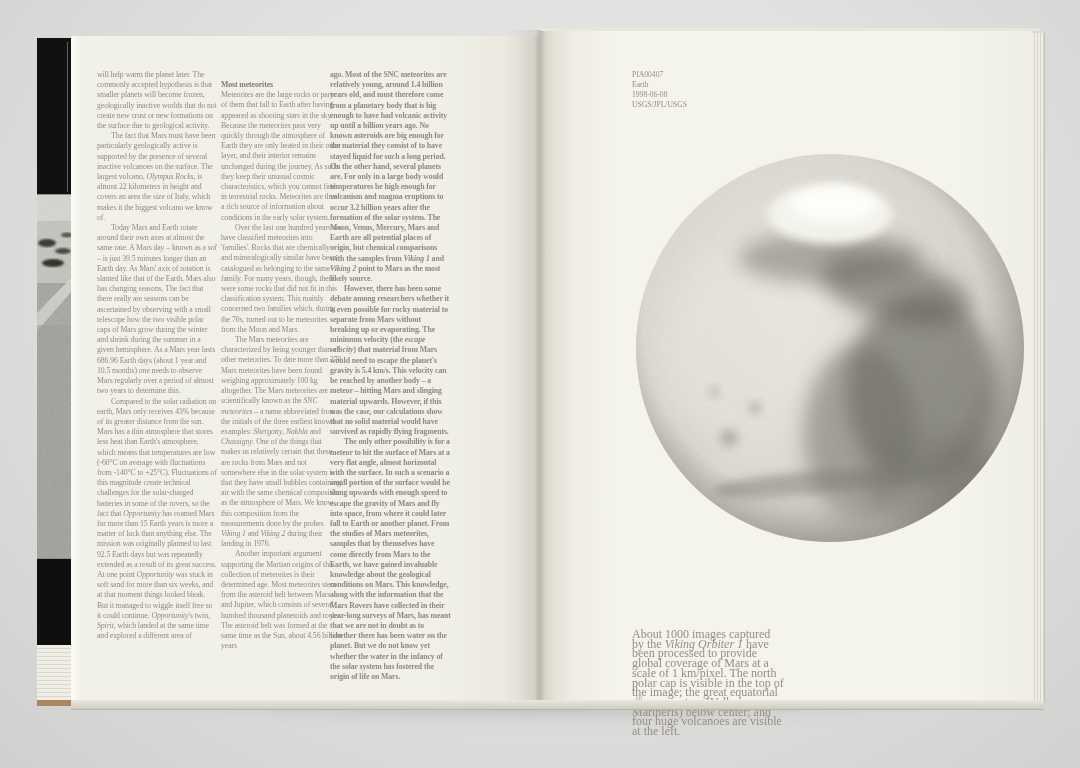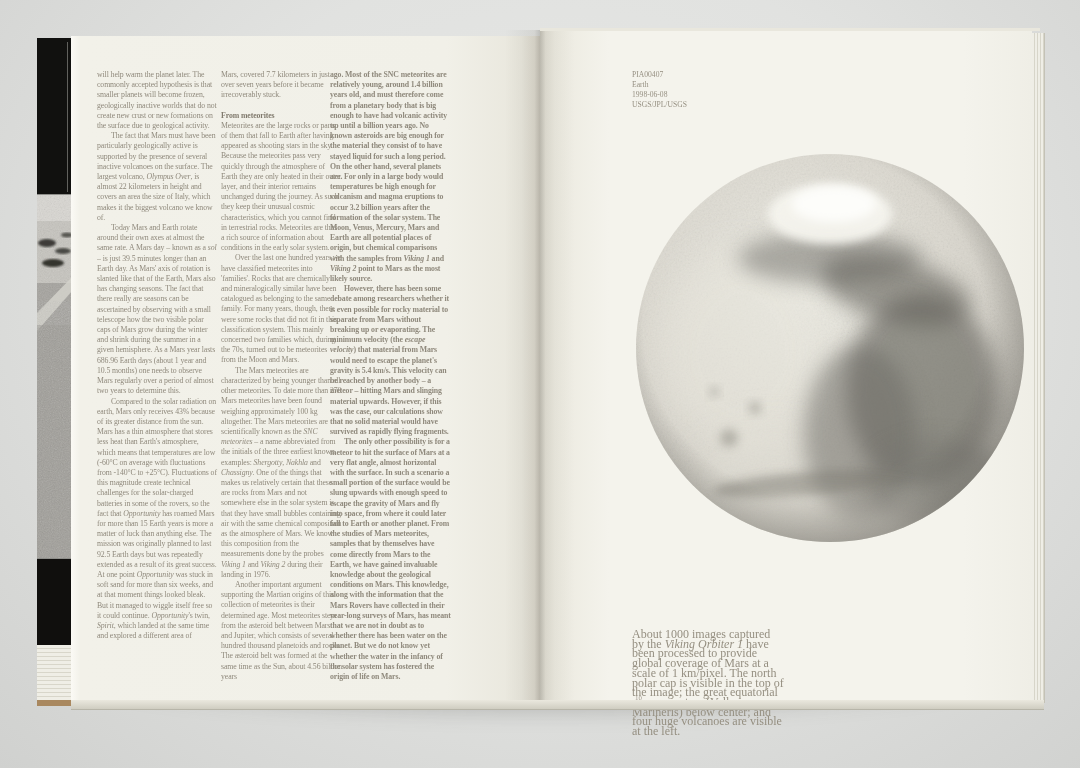--- a/index.html
+++ b/index.html
@@ -104,27 +104,26 @@
     </svg>
     <div class="strip-hairline" style="top:520px;"></div>
     <div style="position:absolute;left:0;top:521px;width:35px;height:86px;background:#100f0d;"></div>
     <div class="strip-bottom-pages"></div>
     <div class="cover-edge"></div>
   </div>
 
   <div class="left-page">
     <div class="col col-1">
         <p class="">will help warm the planet later. The commonly accepted hypothesis is that smaller planets will become frozen, geologically inactive worlds that do not create new crust or new formations on the surface due to geological activity.</p>
-        <p class="indent">The fact that Mars must have been particularly geologically active is supported by the presence of several inactive volcanoes on the surface. The largest volcano, <i>Olympus Over</i>, is almost 22 kilometers in height and covers an area the size of Italy, which makes it the biggest volcano we know of.</p>
+        <p class="indent">The fact that Mars must have been particularly geologically active is supported by the presence of several inactive volcanoes on the surface. The largest volcano, <i>Olympus Rocks</i>, is almost 22 kilometers in height and covers an area the size of Italy, which makes it the biggest volcano we know of.</p>
         <p class="indent">Today Mars and Earth rotate around their own axes at almost the same rate. A Mars day – known as a <i>sol</i> – is just 39.5 minutes longer than an Earth day. As Mars' axis of rotation is slanted like that of the Earth, Mars also has changing seasons. The fact that there really are seasons can be ascertained by observing with a small telescope how the two visible polar caps of Mars grow during the winter and shrink during the summer in a given hemisphere. As a Mars year lasts 686.96 Earth days (about 1 year and 10.5 months) one needs to observe Mars regularly over a period of almost two years to determine this.</p>
         <p class="indent">Compared to the solar radiation on earth, Mars only receives 43% because of its greater distance from the sun. Mars has a thin atmosphere that stores less heat than Earth's atmosphere, which means that temperatures are low (-60°C on average with fluctuations from -140°C to +25°C). Fluctuations of this magnitude create technical challenges for the solar-charged batteries in some of the rovers, so the fact that <i>Opportunity</i> has roamed Mars for more than 15 Earth years is more a matter of luck than anything else. The mission was originally planned to last 92.5 Earth days but was repeatedly extended as a result of its great success. At one point <i>Opportunity</i> was stuck in soft sand for more than six weeks, and at that moment things looked bleak. But it managed to wiggle itself free so it could continue. <i>Opportunity</i>'s twin, <i>Spirit</i>, which landed at the same time and explored a different area of</p>
       </div>
     <div class="col col-2">
-        <p class="">Mars, covered 7.7 kilometers in just over seven years before it became irrecoverably stuck.</p>
-        <p class="col-heading">From meteorites</p>
+        <p class="col-heading">Most meteorites</p>
         <p class="">Meteorites are the large rocks or parts of them that fall to Earth after having appeared as shooting stars in the sky. Because the meteorites pass very quickly through the atmosphere of Earth they are only heated in their outer layer, and their interior remains unchanged during the journey. As such they keep their unusual cosmic characteristics, which you cannot find in terrestrial rocks. Meteorites are thus a rich source of information about conditions in the early solar system.</p>
         <p class="indent">Over the last one hundred years we have classified meteorites into 'families'. Rocks that are chemically and mineralogically similar have been catalogued as belonging to the same family. For many years, though, there were some rocks that did not fit in this classification system. This mainly concerned two families which, during the 70s, turned out to be meteorites from the Moon and Mars.</p>
         <p class="indent">The Mars meteorites are characterized by being younger than all other meteorites. To date more than 270 Mars meteorites have been found weighing approximately 100 kg altogether. The Mars meteorites are scientifically known as the <i>SNC meteorites</i> – a name abbreviated from the initials of the three earliest known examples: <i>Shergotty</i>, <i>Nakhla</i> and <i>Chassigny</i>. One of the things that makes us relatively certain that these are rocks from Mars and not somewhere else in the solar system is that they have small bubbles containing air with the same chemical composition as the atmosphere of Mars. We know this composition from the measurements done by the probes <i>Viking 1</i> and <i>Viking 2</i> during their landing in 1976.</p>
         <p class="indent">Another important argument supporting the Martian origins of this collection of meteorites is their determined age. Most meteorites stem from the asteroid belt between Mars and Jupiter, which consists of several hundred thousand planetoids and rocks. The asteroid belt was formed at the same time as the Sun, about 4.56 billion years</p>
       </div>
     <div class="col col-3">
         <p class="">ago. Most of the SNC meteorites are relatively young, around 1.4 billion years old, and must therefore come from a planetary body that is big enough to have had volcanic activity up until a billion years ago. No known asteroids are big enough for the material they consist of to have stayed liquid for such a long period. On the other hand, several planets are. For only in a large body would temperatures be high enough for volcanism and magma eruptions to occur 3.2 billion years after the formation of the solar system. The Moon, Venus, Mercury, Mars and Earth are all potential places of origin, but chemical comparisons with the samples from <i>Viking 1</i> and <i>Viking 2</i> point to Mars as the most likely source.</p>
         <p class="indent">However, there has been some debate among researchers whether it is even possible for rocky material to separate from Mars without breaking up or evaporating. The minimum velocity (the <i>escape velocity</i>) that material from Mars would need to escape the planet's gravity is 5.4 km/s. This velocity can be reached by another body – a meteor – hitting Mars and slinging material upwards. However, if this was the case, our calculations show that no solid material would have survived as rapidly flying fragments.</p>
         <p class="indent">The only other possibility is for a meteor to hit the surface of Mars at a very flat angle, almost horizontal with the surface. In such a scenario a small portion of the surface would be slung upwards with enough speed to escape the gravity of Mars and fly into space, from where it could later fall to Earth or another planet. From the studies of Mars meteorites, samples that by themselves have come directly from Mars to the Earth, we have gained invaluable knowledge about the geological conditions on Mars. This knowledge, along with the information that the Mars Rovers have collected in their year-long surveys of Mars, has meant that we are not in doubt as to whether there has been water on the planet. But we do not know yet whether the water in the infancy of the solar system has fostered the origin of life on Mars.</p>
       </div>

